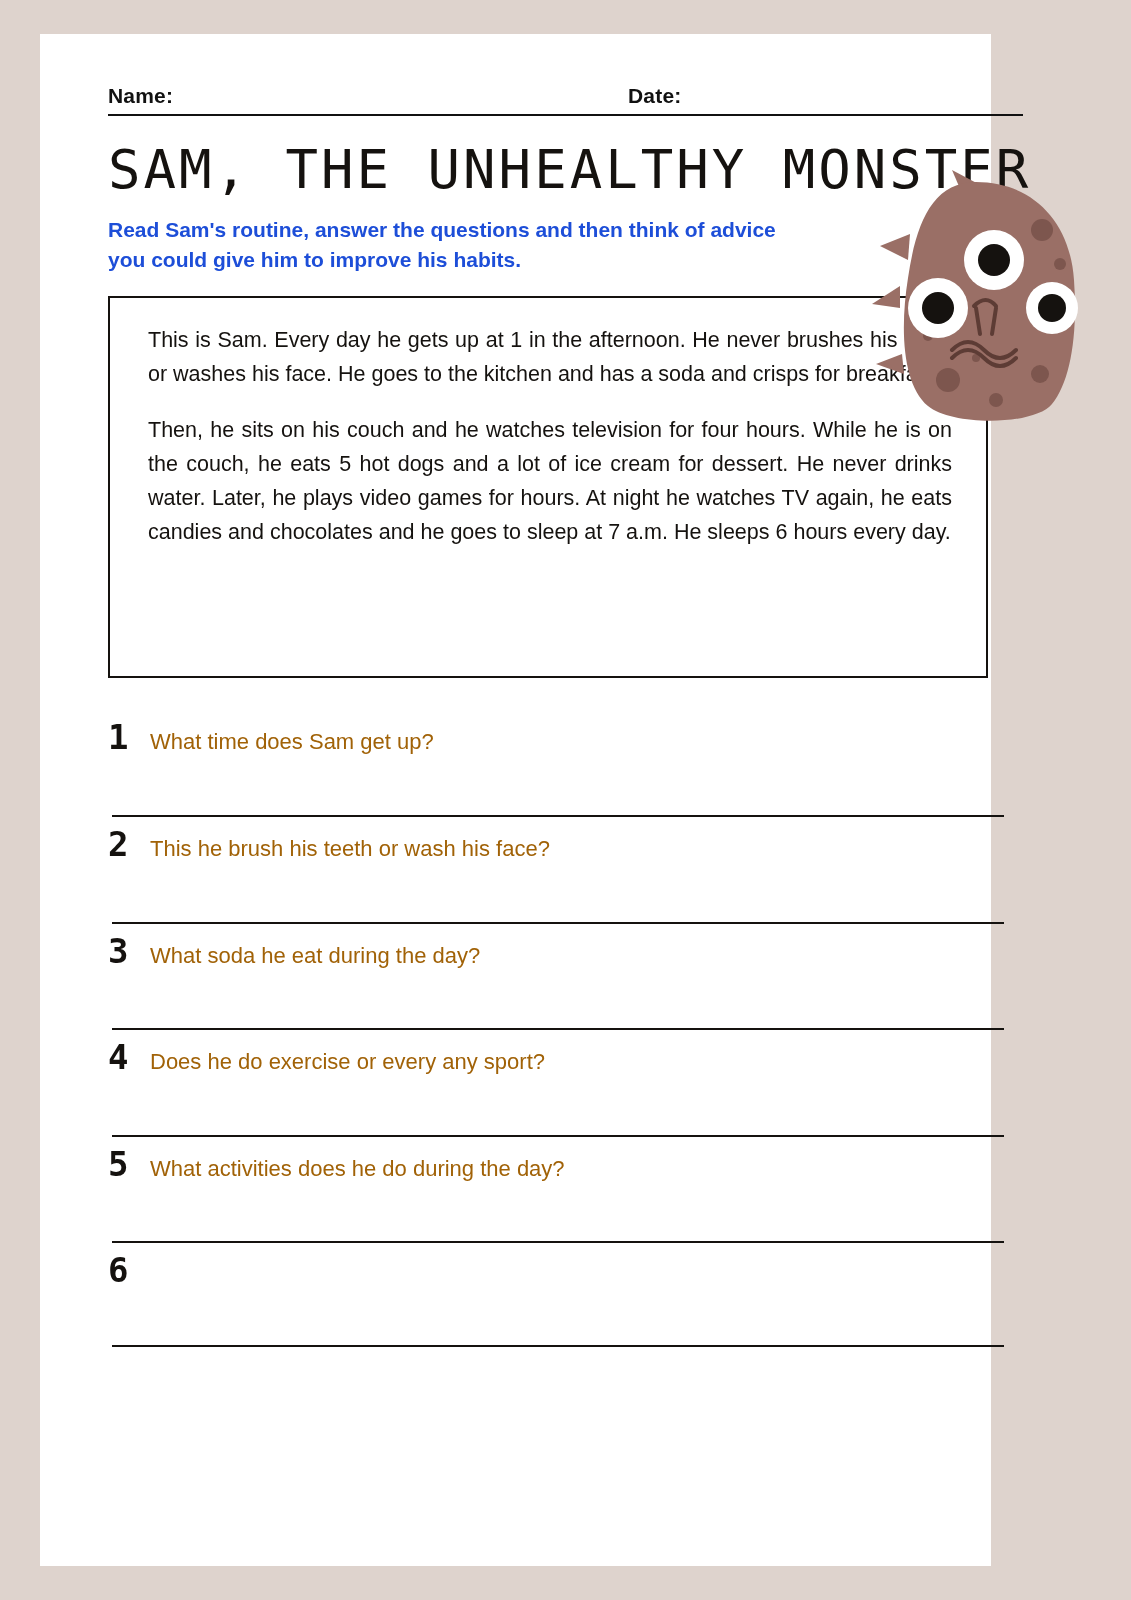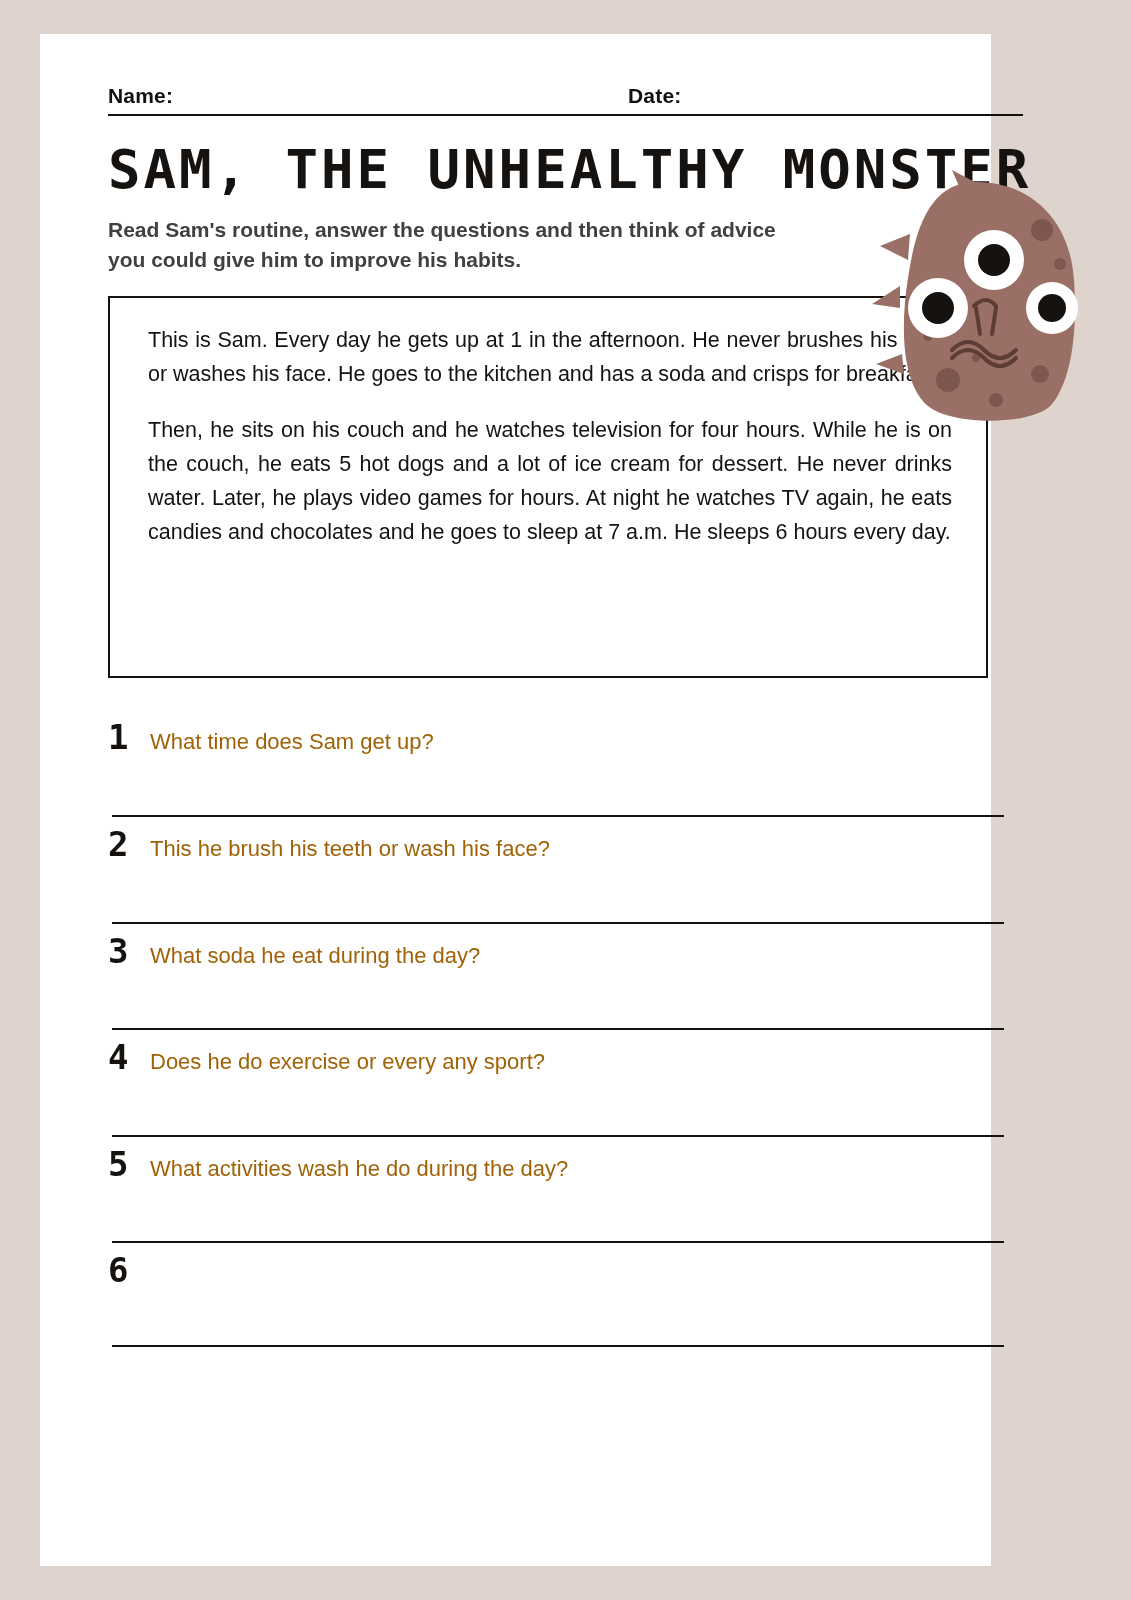--- a/index.html
+++ b/index.html
@@ -43,33 +43,33 @@
     color: #111111;
     letter-spacing: 0.2px;
   }
   .nd-name { width: 520px; }
 
   
   .title {
     margin-top: 26px;
     font-family: "DejaVu Sans Mono", monospace;
     font-size: 54px;
-    font-weight: bold;
+    font-weight: normal;
     letter-spacing: 3px;
     color: #15120f;
     line-height: 1.05;
     white-space: nowrap;
   }
 
   
   .instructions {
     margin-top: 16px;
     font-size: 21px;
     font-weight: bold;
-    color: #404040;
+    color: #1d4ed8;
     line-height: 1.42;
     max-width: 690px;
   }
 
   
   .readbox {
     position: relative;
     margin-top: 22px;
     border: 2px solid #15120f;
     width: 880px;
@@ -215,21 +215,21 @@
         <div class="qhead">
           <span class="qnum">4</span>
           <span class="qtext">Does he do exercise or every any sport?</span>
         </div>
         <div class="answer-line"></div>
       </div>
 
       <div class="qrow">
         <div class="qhead">
           <span class="qnum">5</span>
-          <span class="qtext">What activities wash he do during the day?</span>
+          <span class="qtext">What activities does he do during the day?</span>
         </div>
         <div class="answer-line"></div>
       </div>
 
       <div class="qrow">
         <div class="qhead">
           <span class="qnum">6</span>
         </div>
         <div class="answer-line"></div>
       </div>

